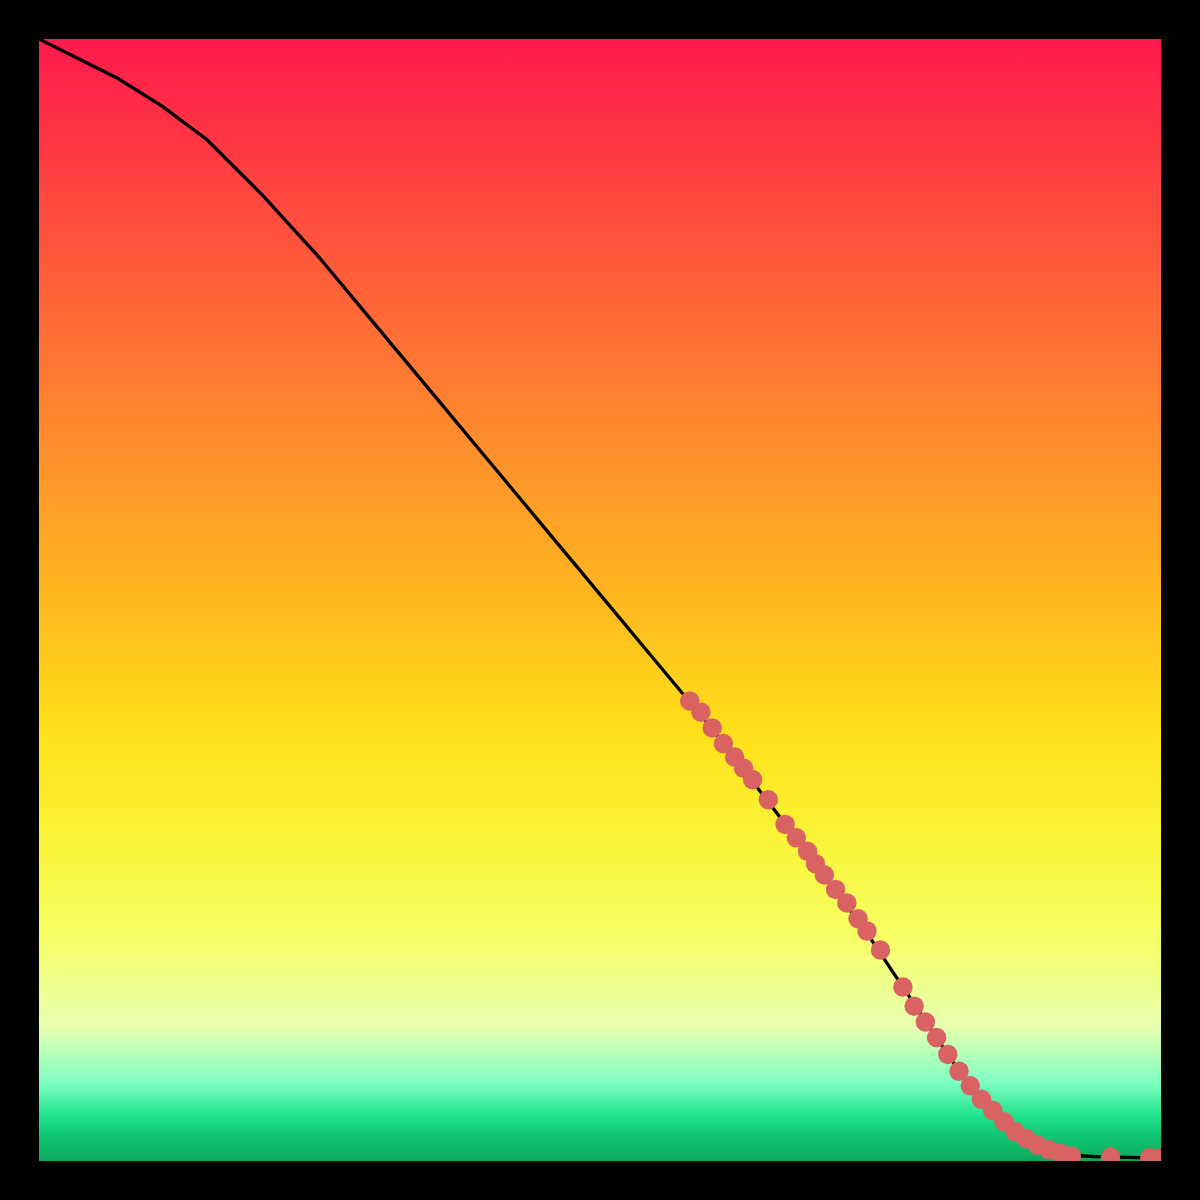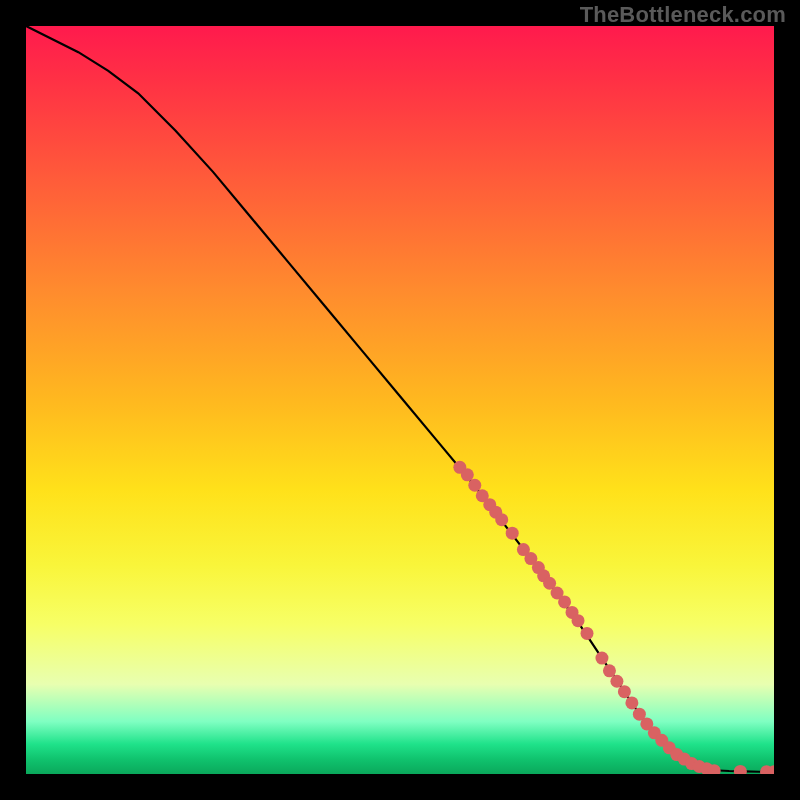--- a/index.html
+++ b/index.html
@@ -55,21 +55,20 @@
     left: 0;
     top: 0;
     width: 748px;
     height: 748px;
   }
 </style>
 </head>
 <body>
 
 <div class="frame">
-  <div class="watermark">TheBottleneck.com</div>
 
   <div class="plot">
     <svg class="overlay" viewBox="0 0 748 748" preserveAspectRatio="none">
       <path id="curve-path" fill="none" stroke="#000000" stroke-width="2.2" d="M0.00,0.00L22.44,11.22L52.36,26.18L82.28,44.88L112.20,67.32L149.60,104.72L187.00,145.86L224.40,190.74L261.80,235.62L299.20,280.50L336.60,325.38L374.00,370.26L411.40,415.14L448.80,460.02L486.20,508.64L523.60,557.26L553.52,598.40L575.96,632.06L598.40,665.72L613.36,688.16L628.32,706.86L643.28,721.82L658.24,733.04L673.20,740.52L688.16,744.26L703.12,745.01L718.08,745.38L733.04,745.76L748.00,745.76"></path>
       <g id="marker-group">
           <circle cx="433.84" cy="441.32" r="6.5" fill="#d96262"></circle>
           <circle cx="441.32" cy="448.80" r="6.5" fill="#d96262"></circle>
           <circle cx="448.80" cy="459.27" r="6.5" fill="#d96262"></circle>
           <circle cx="456.28" cy="469.74" r="6.5" fill="#d96262"></circle>
           <circle cx="463.76" cy="478.72" r="6.5" fill="#d96262"></circle>

